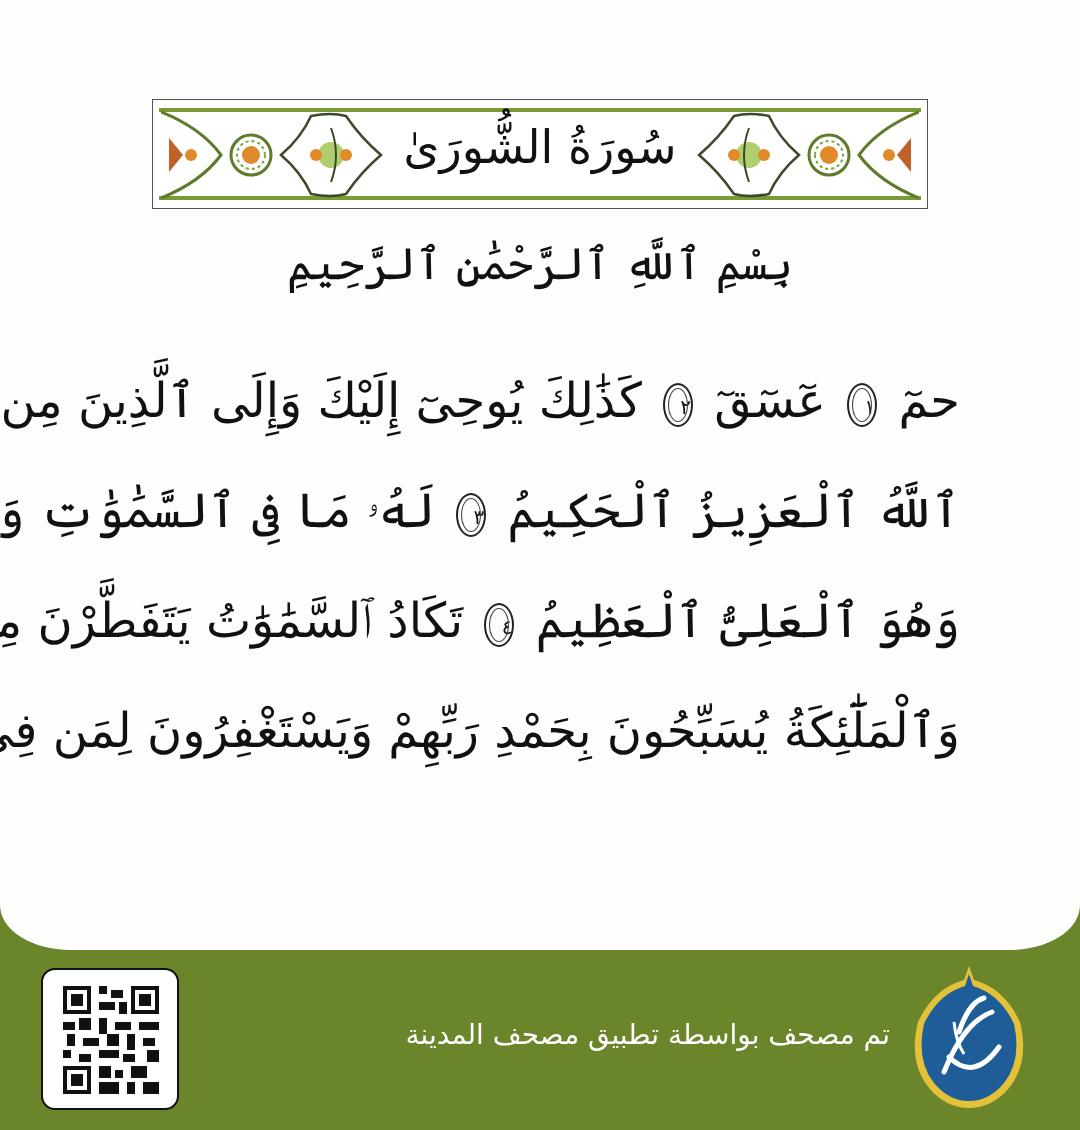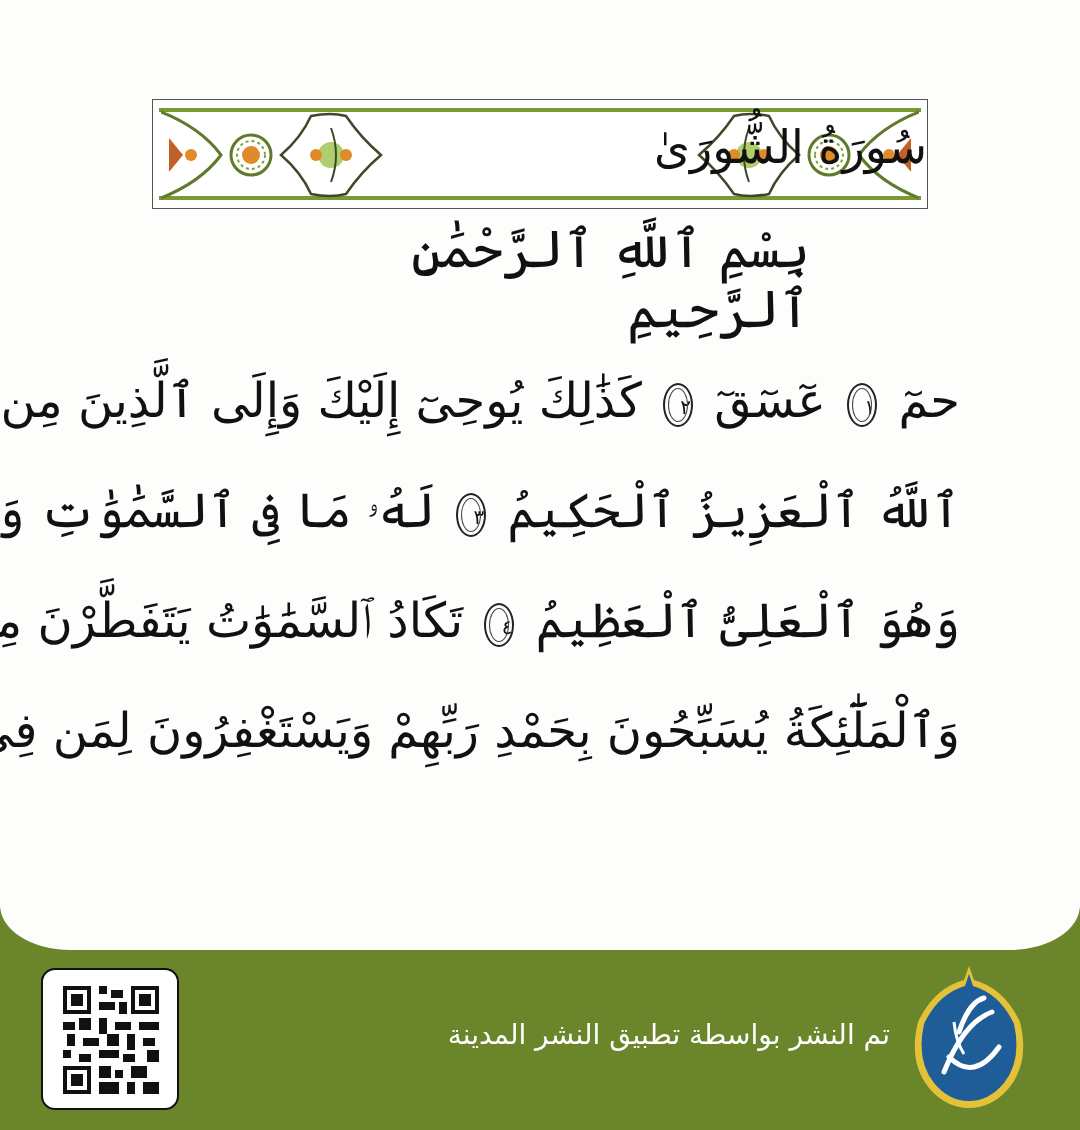--- a/index.html
+++ b/index.html
@@ -20,27 +20,27 @@
     position: absolute; left: 152px; top: 99px; width: 776px; height: 110px;
     box-sizing: border-box; border: 1px solid #555; background: #fff;
   }
   .banner-inner {
     position: absolute; left: 6px; top: 8px; right: 6px; bottom: 8px;
     border-top: 4px solid #7a9a35; border-bottom: 4px solid #7a9a35;
     box-sizing: border-box;
   }
   .orn { position: absolute; top: 8px; }
   .banner-title {
-    position: absolute; left: 0; right: 0; top: 20px; text-align: right;
+    position: absolute; left: 0; right: 0; top: 20px; text-align: center;
     font-family: "DejaVu Serif", serif; font-size: 46px; color: #111;
     direction: rtl;
   }
   .basmala {
-    position: absolute; left: 270px; width: 540px; top: 219px; 
-    font-family: "DejaVu Serif", serif; font-size: 52px; color: #111; direction: rtl;
+    position: absolute; left: 270px; width: 540px; top: 238px; text-align: center;
+    font-family: "DejaVu Serif", serif; font-size: 44px; color: #111; direction: rtl;
   }
   .verses { position: absolute; left: 120px; width: 840px; top: 352px; direction: rtl; }
   .line {
     height: 110px; line-height: 96px; font-family: "DejaVu Serif", serif;
     font-size: 48px; color: #111; text-align: justify; text-align-last: justify;
     white-space: nowrap;
   }
   .line.last { text-align: center; text-align-last: center; }
   .marker {
     display: inline-block; width: 30px; height: 44px; vertical-align: middle;
@@ -165,20 +165,20 @@
       <rect x="9" y="20" width="3" height="3"></rect>
         <rect x="13" y="21" width="2" height="2"></rect>
         <rect x="17" y="20" width="4" height="3"></rect>
         <rect x="9" y="24" width="5" height="3"></rect>
         <rect x="16" y="24" width="2" height="3"></rect>
         <rect x="20" y="24" width="4" height="3"></rect>
     </g>
   </svg>
 </div>
 
-<div class="footer-text">تم النشر بواسطة تطبيق النشر المدينة</div>
+<div class="footer-text">تم مصحف بواسطة تطبيق مصحف المدينة</div>
 
 <svg class="logo" width="130" height="150" viewBox="0 0 130 150">
   <path d="M65,4 L70,18 Q100,26 116,60 Q126,100 105,126 Q88,146 65,146 Q42,146 25,126 Q4,100 14,60 Q30,26 60,18 z" fill="#e3c23a"></path>
   <path d="M65,12 L69,24 Q96,32 110,62 Q118,98 100,121 Q85,139 65,139 Q45,139 30,121 Q12,98 20,62 Q34,32 61,24 z" fill="#1f5d99"></path>
   <path d="M40,110 Q60,60 88,50 M45,95 Q70,120 95,85 M55,70 Q65,40 80,36" fill="none" stroke="#fff" stroke-width="5" stroke-linecap="round"></path>
   <path d="M50,60 Q52,80 60,92" fill="none" stroke="#fff" stroke-width="3"></path>
 </svg>
 
 </body></html>

